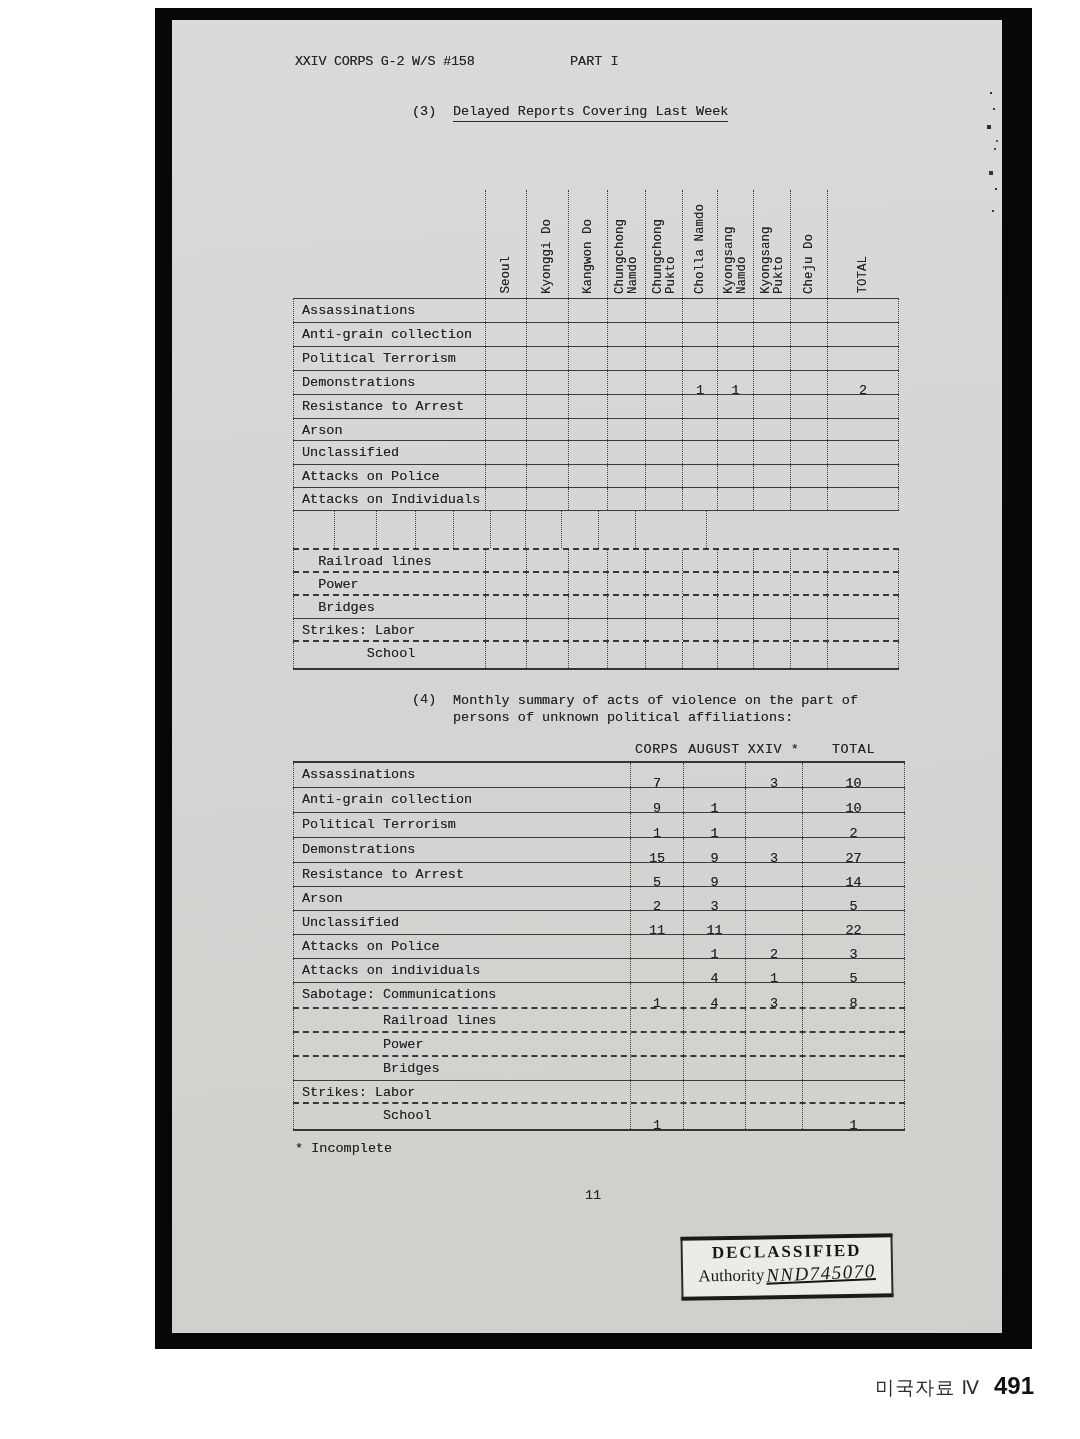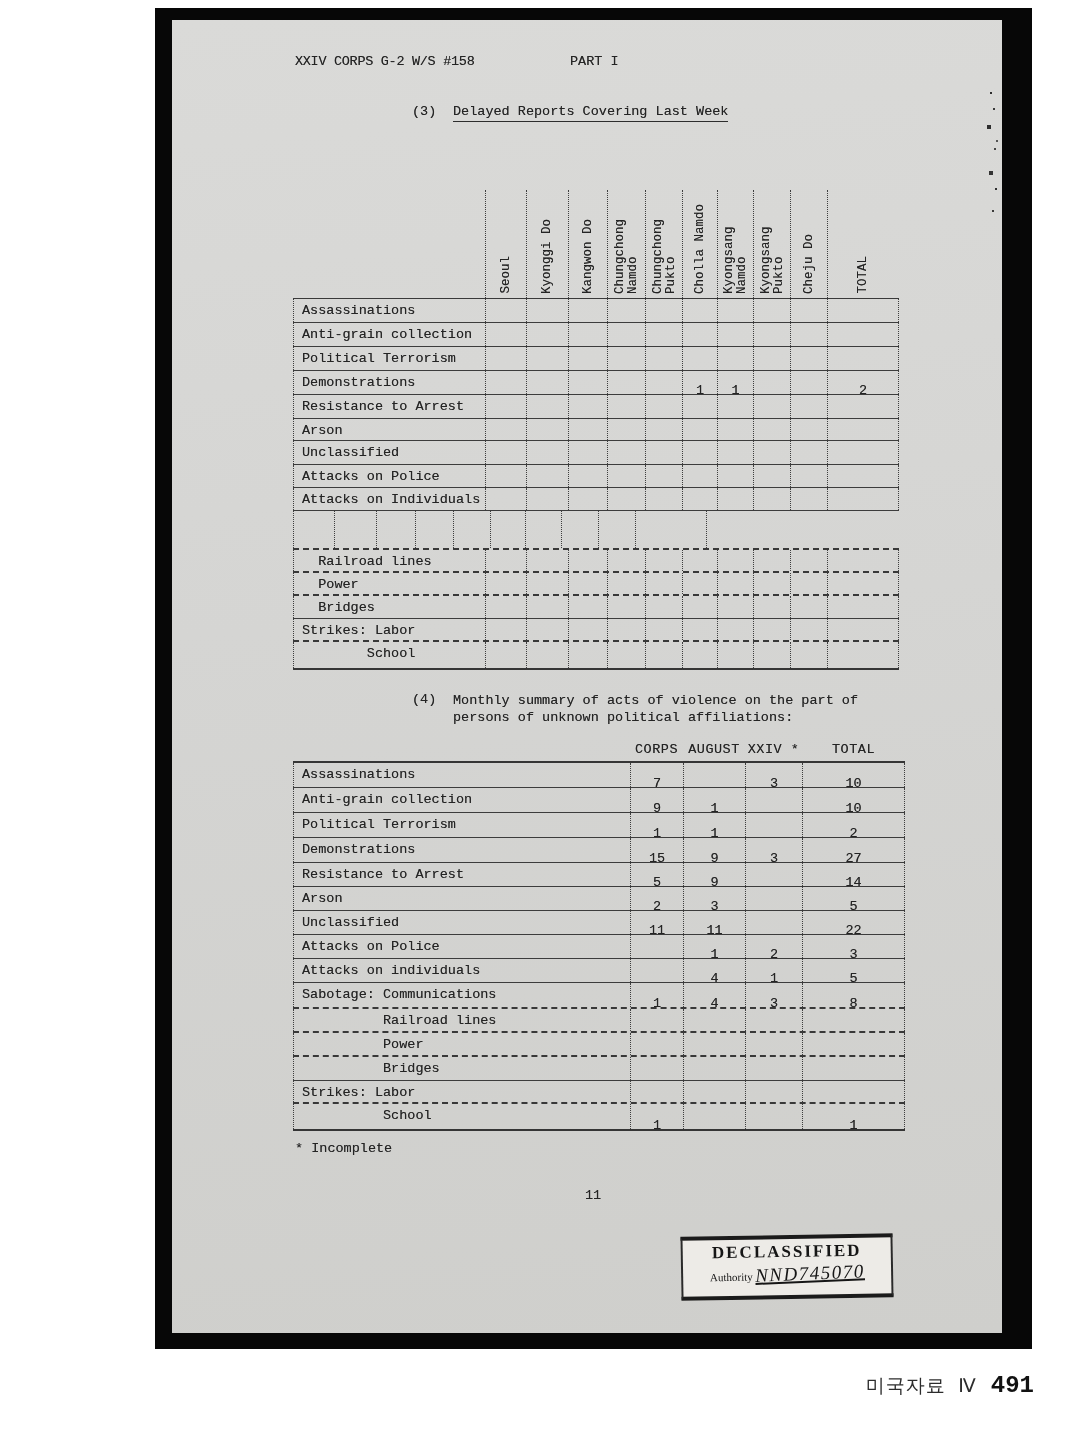--- a/index.html
+++ b/index.html
@@ -62,34 +62,34 @@
     left:509px;top:1215px;width:212px;height:64px;
     background:#edebe7;transform:rotate(-1deg);
     border-top:4px solid #1b1b1b;border-bottom:4px solid #1b1b1b;
     border-left:2px solid #2a2a2a;border-right:2px solid #2a2a2a;
     box-sizing:border-box;text-align:center;
     font-family:"Liberation Serif","DejaVu Serif",serif;color:#161616;
     text-shadow:none;
   }
   .stamp-title{font-weight:bold;font-size:17px;letter-spacing:2px;margin-top:3px;}
   .stamp-row{display:flex;justify-content:center;align-items:baseline;margin-top:1px;}
-  .auth-label{font-size:11px;}
+  .auth-label{font-size:17px;}
   .auth-value{
     font-size:19px;font-style:italic;letter-spacing:1.5px;
     text-decoration:underline;text-decoration-thickness:1.5px;
     transform:rotate(-1.5deg);display:inline-block;margin-left:2px;
   }
   .speck{position:absolute;left:818px;top:72px;width:2px;height:2px;background:#2c2c2c;
     box-shadow:3px 16px 0 #383838,-2px 34px 0 1px #2e2e2e,4px 56px 0 #444,
                0 80px 0 1px #333,5px 96px 0 #303030,2px 118px 0 #3a3a3a,6px 48px 0 #555;}
 
   
   .kfooter{
     position:absolute;top:1372px;right:46px;display:flex;align-items:baseline;gap:14px;
-    font-family:Liberation Mono, monospace;
+    font-family:Liberation Sans, sans-serif;
     margin-left:32px;
   }
   .kcap{font-size:19px;color:#2c2c2c;letter-spacing:1px;}
   .kpage{font-size:24px;font-weight:bold;color:#121212;}
 </style>
 </head>
 <body>
 
 <div class="scan">
   <div class="paper">

